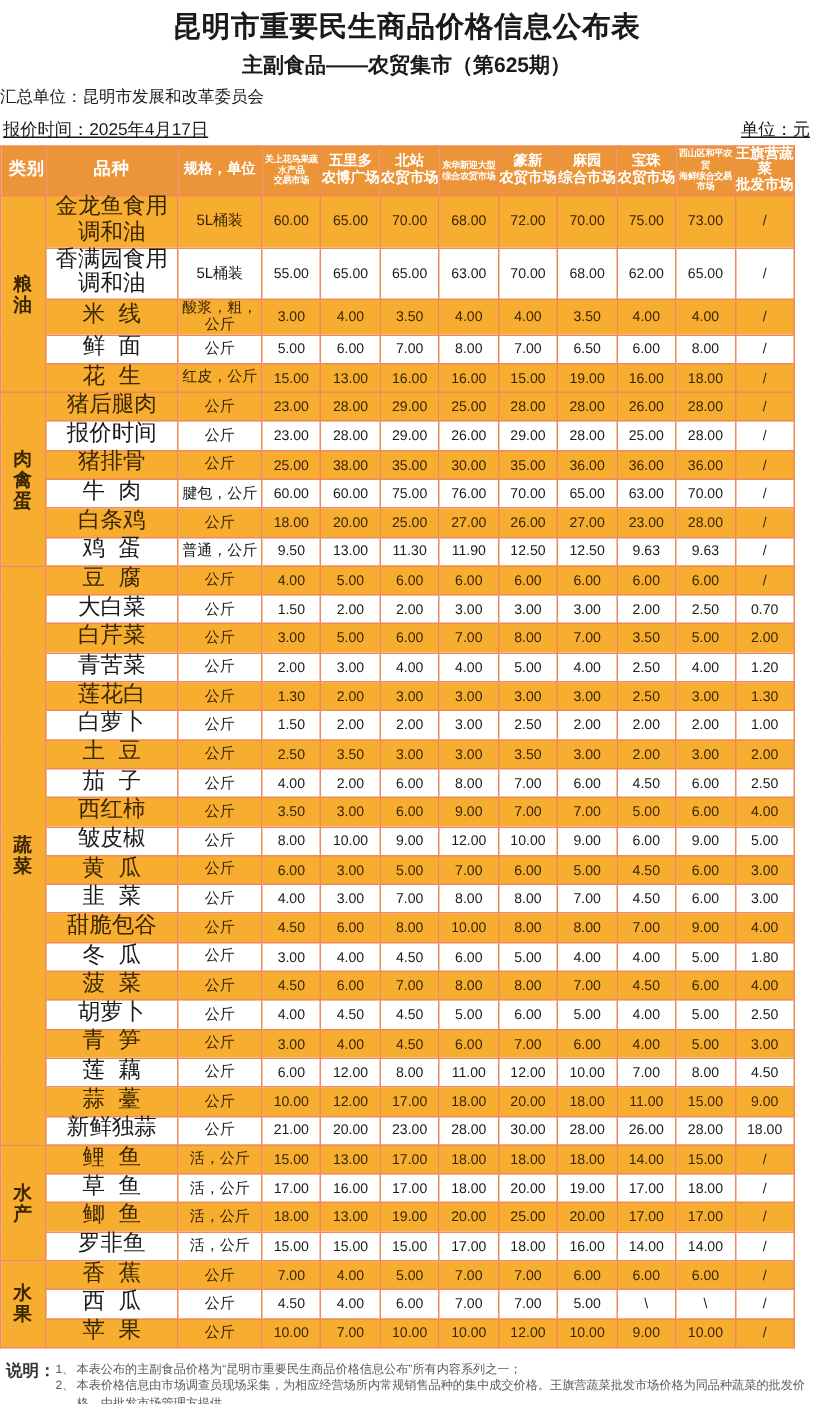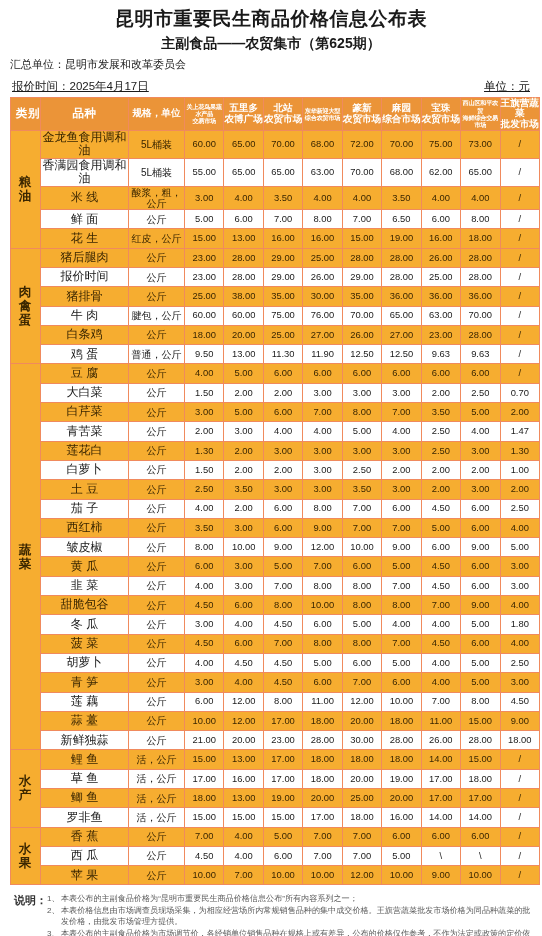--- a/index.html
+++ b/index.html
@@ -7,21 +7,21 @@
     margin: 0; padding: 0;
     width: 542px; height: 936px;
     background: #ffffff;
     font-family: "Liberation Sans", "DejaVu Sans", sans-serif;
     color: #1a1a1a;
     overflow: hidden;
   }
   #page {
     width: 542px; height: 936px;
     position: relative;
-    padding: 0 10px;
+    padding: 0 0;
   }
   .title {
     text-align: center;
     font-size: 19px;
     font-weight: bold;
     letter-spacing: .5px;
     padding-top: 7px;
     line-height: 1.25;
   }
   .subtitle {
@@ -75,21 +75,21 @@
     background: #ffffff;
     font-size: 12.5px;
     font-weight: bold;
     width: 30px;
     letter-spacing: 1px;
     line-height: 1.28;
     border-color: #f08a5d;
   }
   tr.alt td { background: #f6ad30; color: #3a2600; }
   tr.reg td { background: #ffffff; color: #1a1a1a; }
-  td.name { font-size: 12px; }
+  td.name { font-size: 15px; font-family: Liberation Mono, monospace; }
   td.spec { font-size: 10px; }
   td.num  { font-size: 9.4px; }
   tbody tr { height: 19.3px; }
 
   .group-top td { border-top: 1.6px solid #ef7d3a; }
 
   .notes {
     margin-top: 8px;
     font-size: 8.1px;
     color: #5a5a5a;
@@ -361,21 +361,21 @@
           <td class="name">青苦菜</td>
           <td class="spec">公斤</td>
           <td class="num">2.00</td>
           <td class="num">3.00</td>
           <td class="num">4.00</td>
           <td class="num">4.00</td>
           <td class="num">5.00</td>
           <td class="num">4.00</td>
           <td class="num">2.50</td>
           <td class="num">4.00</td>
-          <td class="num">1.47</td>
+          <td class="num">1.20</td>
         </tr>
         <tr class="alt">
           <td class="name">莲花白</td>
           <td class="spec">公斤</td>
           <td class="num">1.30</td>
           <td class="num">2.00</td>
           <td class="num">3.00</td>
           <td class="num">3.00</td>
           <td class="num">3.00</td>
           <td class="num">3.00</td>

